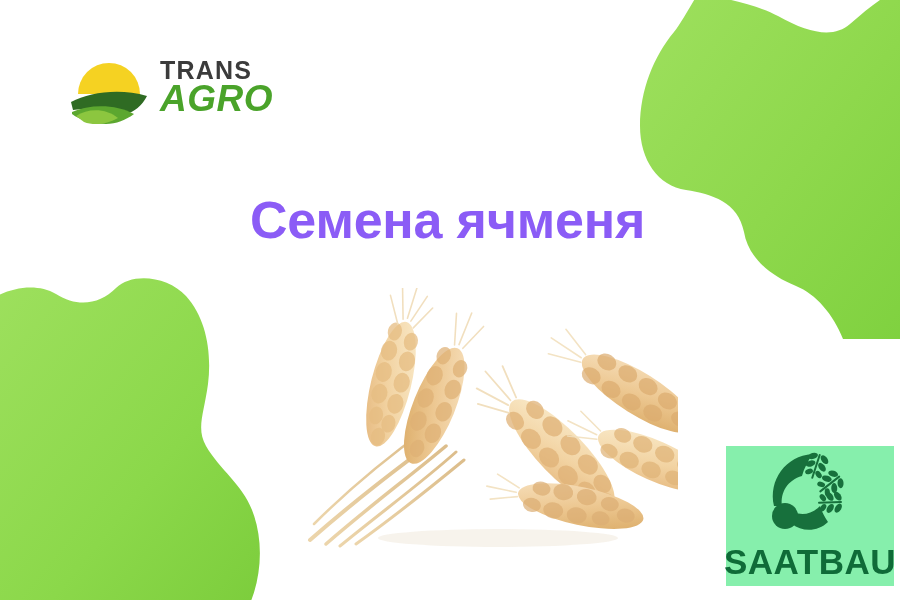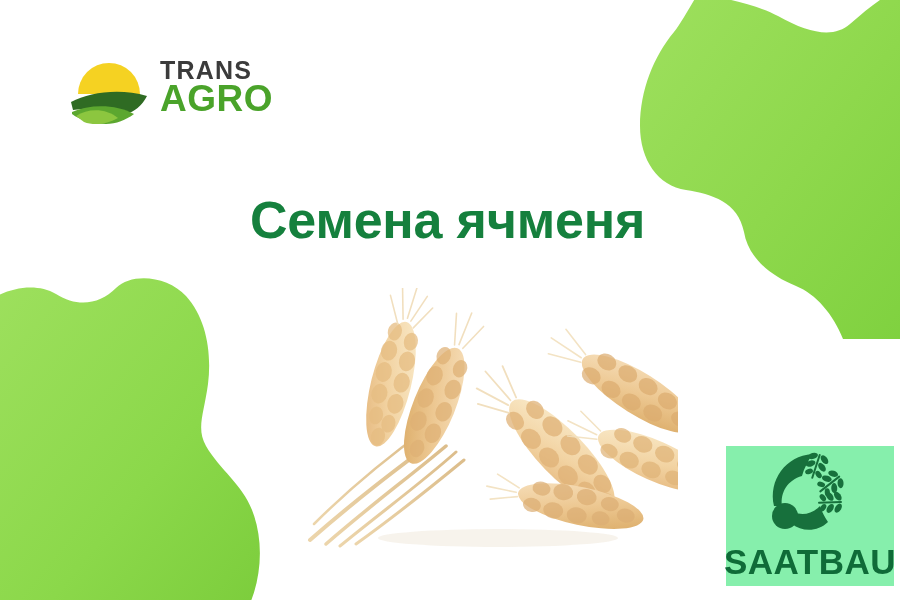--- a/index.html
+++ b/index.html
@@ -49,30 +49,31 @@
     font-weight: bold;
     color: #3b3b3b;
     letter-spacing: 1.2px;
   }
   .brand-agro {
     font-size: 37px;
     font-weight: bold;
     color: #4aa32a;
     letter-spacing: 0.5px;
     margin-top: 0;
+    font-style: italic;
   }
 
   
   .headline {
     position: absolute;
     left: 250px;
     top: 190px;
     font-size: 52px;
     font-weight: bold;
-    color: #15803d;
+    color: #8b5cf6;
     letter-spacing: -0.2px;
     white-space: nowrap;
   }
 
   
   .wheat {
     position: absolute;
     left: 288px;
     top: 288px;
     width: 390px;

